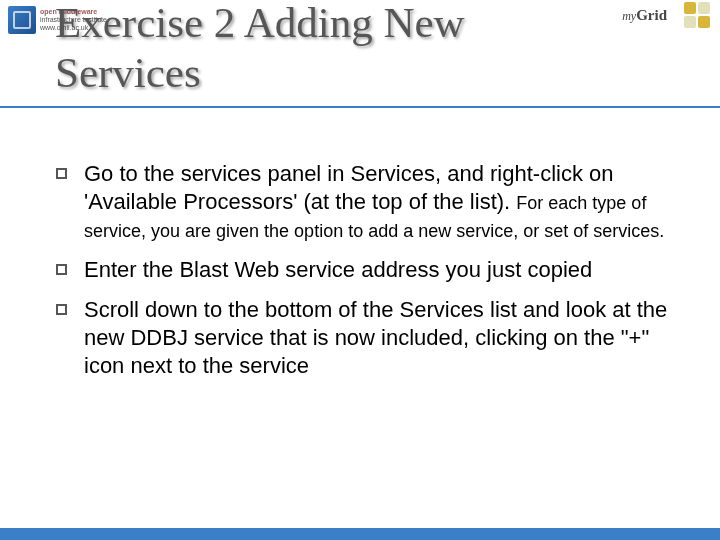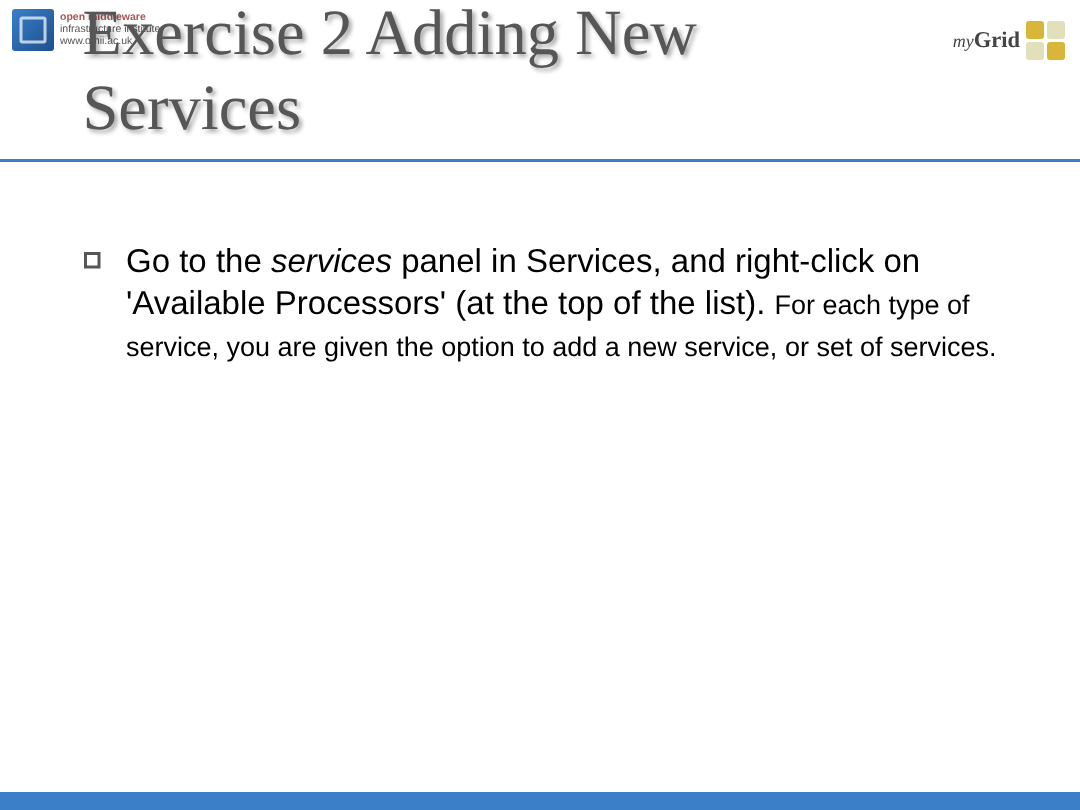--- a/index.html
+++ b/index.html
@@ -2,37 +2,37 @@
 <html><head>
 <meta charset="utf-8">
 <style>
 html,body{margin:0;padding:0;width:720px;height:540px;background:#fff;font-family:Arial,Helvetica,sans-serif;overflow:hidden}
 .slide{position:relative;width:720px;height:540px;background:#fff}
 .omii-logo{position:absolute;left:8px;top:6px;display:flex;align-items:center;gap:4px}
 .omii-cube{width:28px;height:28px;background:linear-gradient(135deg,#3a7fc8 0%,#1c4f8e 100%);border-radius:2px;position:relative}
 .omii-cube::after{content:"";position:absolute;inset:5px;border:2px solid rgba(255,255,255,.7);border-radius:2px}
 .omii-text{font-size:7px;line-height:8px;color:#555}
 .omii-text b{color:#a55}
-.mygrid-logo{position:absolute;right:10px;top:14px;display:flex;align-items:center;gap:4px}
+.mygrid-logo{position:absolute;right:10px;top:2px;display:flex;align-items:center;gap:17px}
 .mygrid-txt{font-family:Georgia,serif;font-size:15px;color:#444}
 .mygrid-txt .my{font-weight:400;font-style:italic;font-size:12px}
 .mygrid-txt .grid{font-weight:700}
 .mygrid-cubes{width:26px;height:26px;display:grid;grid-template-columns:1fr 1fr;gap:2px}
 .mygrid-cubes span{display:block;border-radius:2px}
 .mygrid-cubes span:nth-child(1){background:#d8b63a}
 .mygrid-cubes span:nth-child(2){background:#e2e0bb}
 .mygrid-cubes span:nth-child(3){background:#e2e0bb}
 .mygrid-cubes span:nth-child(4){background:#d8b63a}
 .bottom-bar{position:absolute;left:0;right:0;bottom:0;height:12px;background:#3a7fc8}
 .hr{position:absolute;left:0;right:0;top:106px;height:2px;background:#3a7fc8}
 .title{position:absolute;left:55px;top:-2px;width:560px;font-family:Georgia,'Times New Roman',serif;font-size:43px;line-height:50px;color:#565656;text-shadow:2px 2px 3px rgba(0,0,0,.35);letter-spacing:0px}
 .body{position:absolute;left:50px;right:40px;top:160px;font-size:22px;line-height:28px;color:#000}
 .item{position:relative;padding-left:34px;margin-bottom:12px}
 .item::before{content:"";position:absolute;left:6px;top:8px;width:11px;height:11px;border:2px solid #565656;box-sizing:border-box}
-.ital{font-style:italic}
+.ital{}
 .small{font-size:18px;line-height:24px}
 .b2 .small{display:inline}
 </style>
 </head>
 <body>
 <div class="slide">
 
 <div class="omii-logo">
   <div class="omii-cube"></div>
   <div class="omii-text">
@@ -55,18 +55,24 @@
 <div class="title">Exercise 2 Adding New Services</div>
 <div class="hr"></div>
 
 <div class="body">
 
   <div class="item">
     <span>Go to the </span><span class="ital">services</span><span> panel in Services, and right-click on 'Available Processors' (at the top of the list). </span><span class="small">For each type of service, you are given the option to add a new service, or set of services.</span>
   </div>
 
 
+  <div class="item">
+    <span>Enter the Blast Web service address you just copied</span>
+  </div>
 
+  <div class="item">
+    <span>Scroll down to the bottom of the </span><span class="ital">Services</span><span> list and look at the new DDBJ service that is now included, clicking on the "+" icon next to the service</span>
+  </div>
 
 </div>
 
 <div class="bottom-bar"></div>
 </div>
 
 </body></html>

